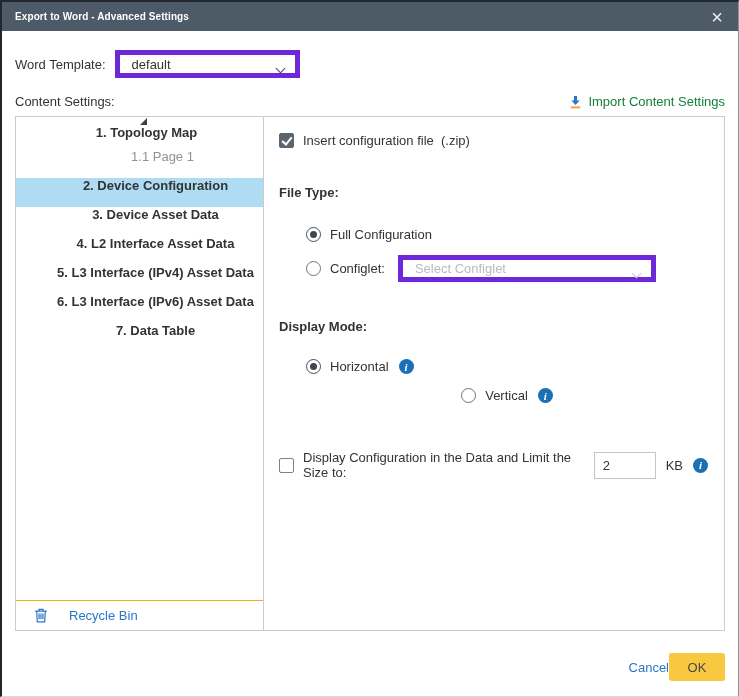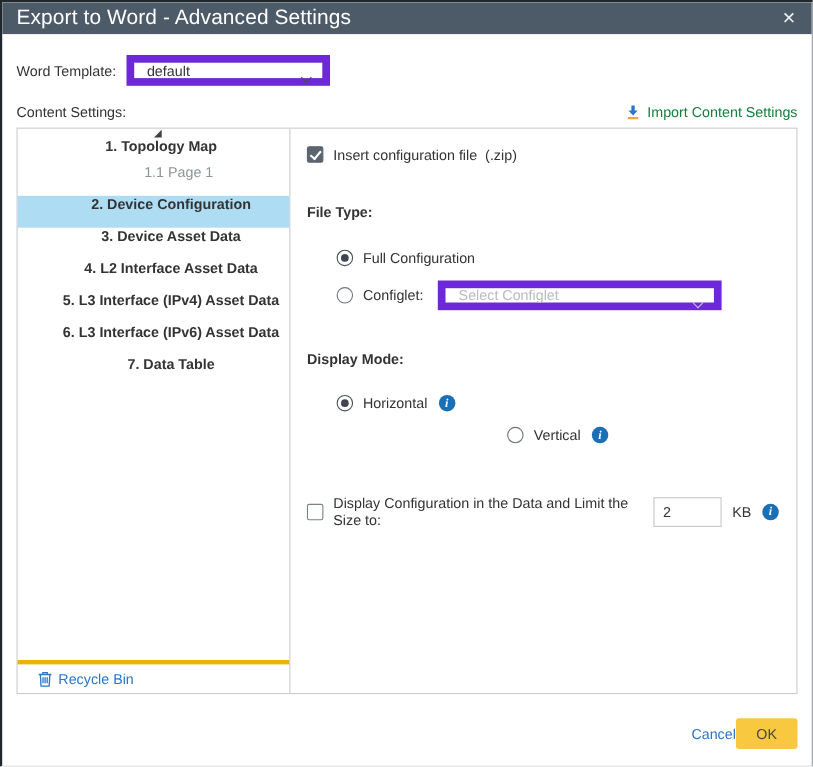--- a/index.html
+++ b/index.html
@@ -6,48 +6,48 @@
   html,body { background:#fff; font-family:"Liberation Sans","DejaVu Sans",sans-serif; }
   .dialog{
     position:relative; width:739px; height:697px; background:#fff;
     border-top:2px solid #21282d; border-left:2px solid #21282d;
     border-right:1px solid #8b9299; border-bottom:1px solid #d9d9d9;
     font-size:13px; color:#333; overflow:hidden;
   }
   
   .titlebar{ height:29px; background:#4d5a67; color:#fff; display:flex; align-items:center;
     padding:0 13px; }
-  .titlebar .title{ font-weight:400; font-size:19px; letter-spacing:.1px; }
+  .titlebar .title{ font-weight:700; font-size:10px; letter-spacing:.1px; }
   .titlebar .close{ margin-left:auto; font-size:20px; font-weight:300; line-height:1;
     cursor:pointer; color:#eef1f3; padding:0 2px; }
   .body{ padding:0 13px; }
   
   .template-row{ margin-top:19px; display:flex; align-items:center; }
   .template-row .lbl{ margin-right:9px; }
-  .selectbox{ position:relative; width:185px; height:28px; border:7px solid #6d28d9;
+  .selectbox{ position:relative; width:185px; height:28px; border:5px solid #6d28d9;
     background:#fff; display:flex; align-items:center; padding:0 28px 0 12px; cursor:pointer; }
   .selectbox .chev{ position:absolute; right:11px; top:10px; width:7px; height:7px;
     border-right:1.6px solid #4a4a4a; border-bottom:1.6px solid #4a4a4a; transform:rotate(45deg); }
   
   .cs-row{ margin-top:16px; display:flex; align-items:center; justify-content:space-between; }
   .links{ display:flex; align-items:center; gap:20px; }
   .link{ color:#15803d; cursor:pointer; display:flex; align-items:center; gap:6px; }
   
   .content-box{ margin-top:7px; height:515px; border:1px solid #c9cdd1; display:flex; }
   .tree{ width:248px; border-right:1px solid #c9cdd1; display:flex; flex-direction:column;
     padding-top:3px; }
   .tree-item{ height:29px; display:flex; align-items:center; padding-left:32px;
     font-weight:700; color:#333; cursor:pointer;flex-direction:column; }
   .tree-item.has-caret{ padding-left:14px; }
   .caret{ width:0; height:0; border-left:7px solid transparent; border-bottom:7px solid #3f3f3f;
     margin-right:7px; margin-top:-2px; }
   .tree-item.child{ padding-left:46px; font-weight:400; color:#8d9499; }
   .tree-item.selected{ background:#aedcf2; }
-  .recycle{ margin-top:auto; border-top:4px solid #eab308; height:30px; display:flex;
-    align-items:center; gap:5px; padding-left:18px; color:#2a77c9; cursor:pointer; }
+  .recycle{ margin-top:auto; border-top:1px solid #eab308; height:30px; display:flex;
+    align-items:center; gap:21px; padding-left:18px; color:#2a77c9; cursor:pointer; }
   
   .panel{ flex:1; padding:16px 16px 0 15px; }
   .row{ display:flex; align-items:center; }
   .checkbox{ width:15px; height:15px; border:1px solid #7a828a; border-radius:2px;
     background:#fff; position:relative; flex:0 0 auto; cursor:pointer; }
   .checkbox.checked{ background:#5b6570; border-color:#5b6570; }
   .checkbox.checked::after{ content:""; position:absolute; left:4px; top:1px; width:4px;
     height:8px; border:solid #fff; border-width:0 2px 2px 0; transform:rotate(40deg); }
   .radio{ width:15px; height:15px; border:1px solid #6d757d; border-radius:50%;
     background:#fff; position:relative; flex:0 0 auto; cursor:pointer; }

